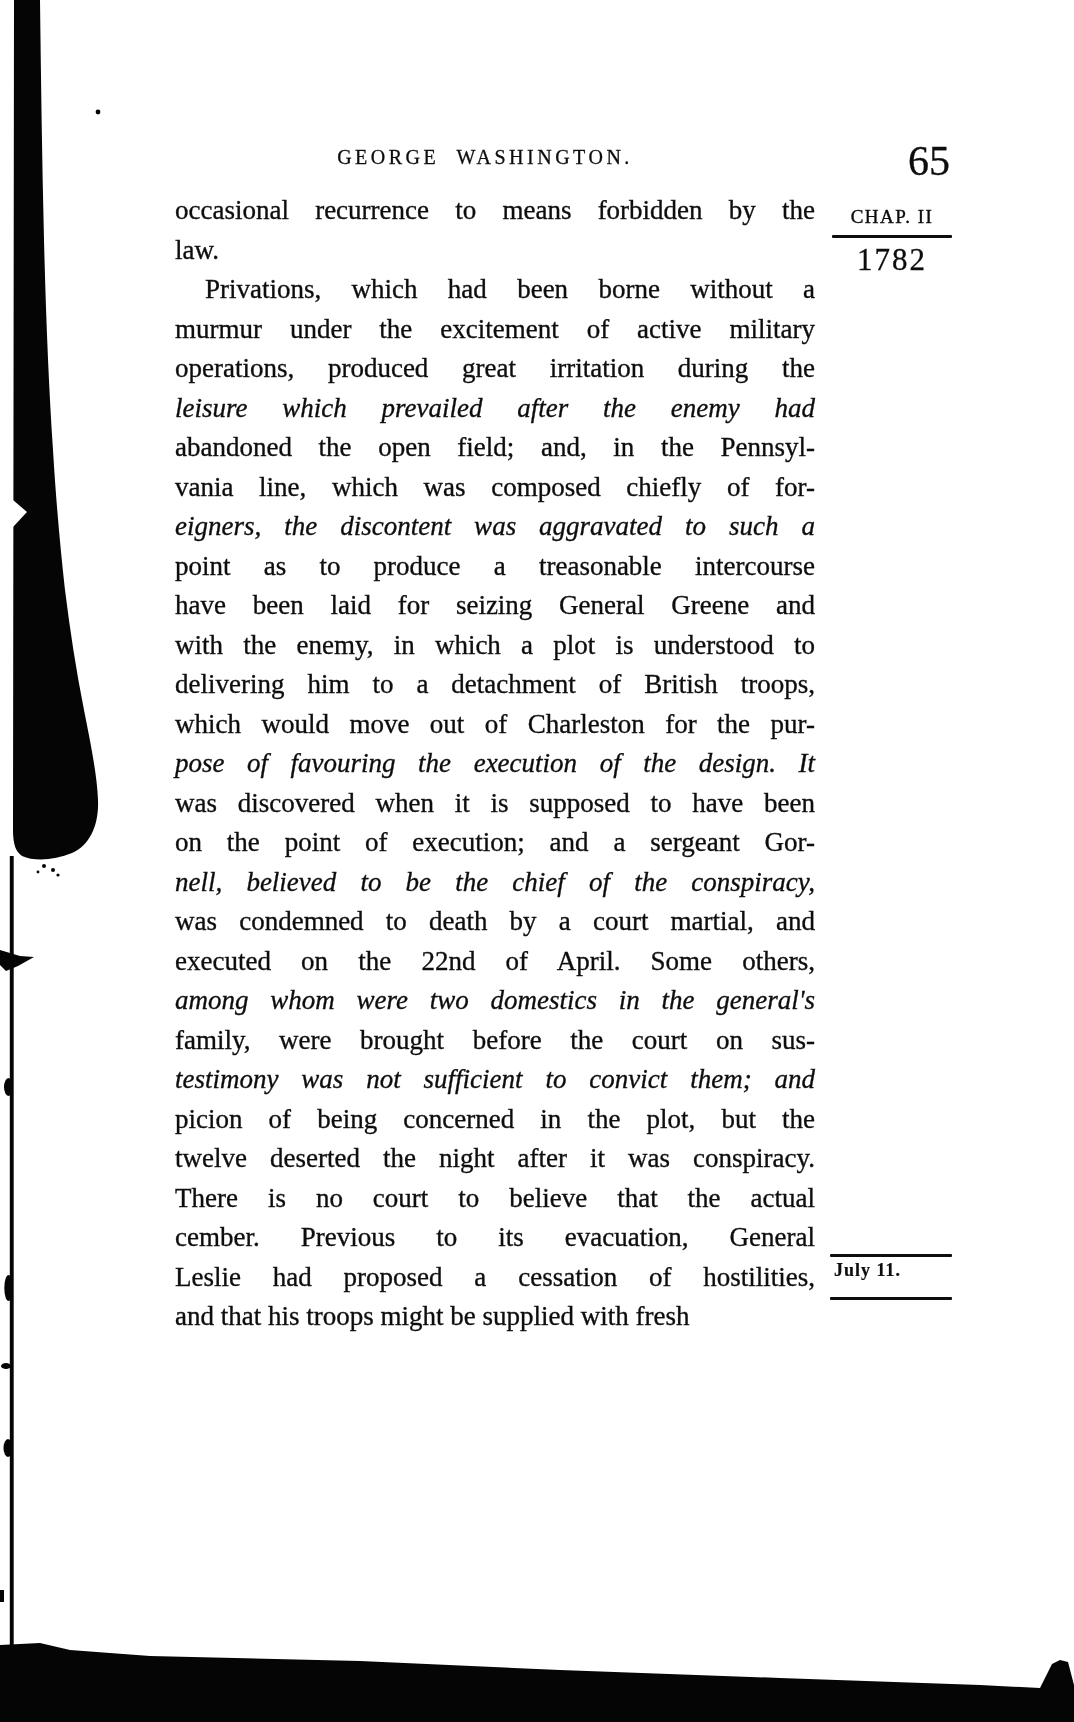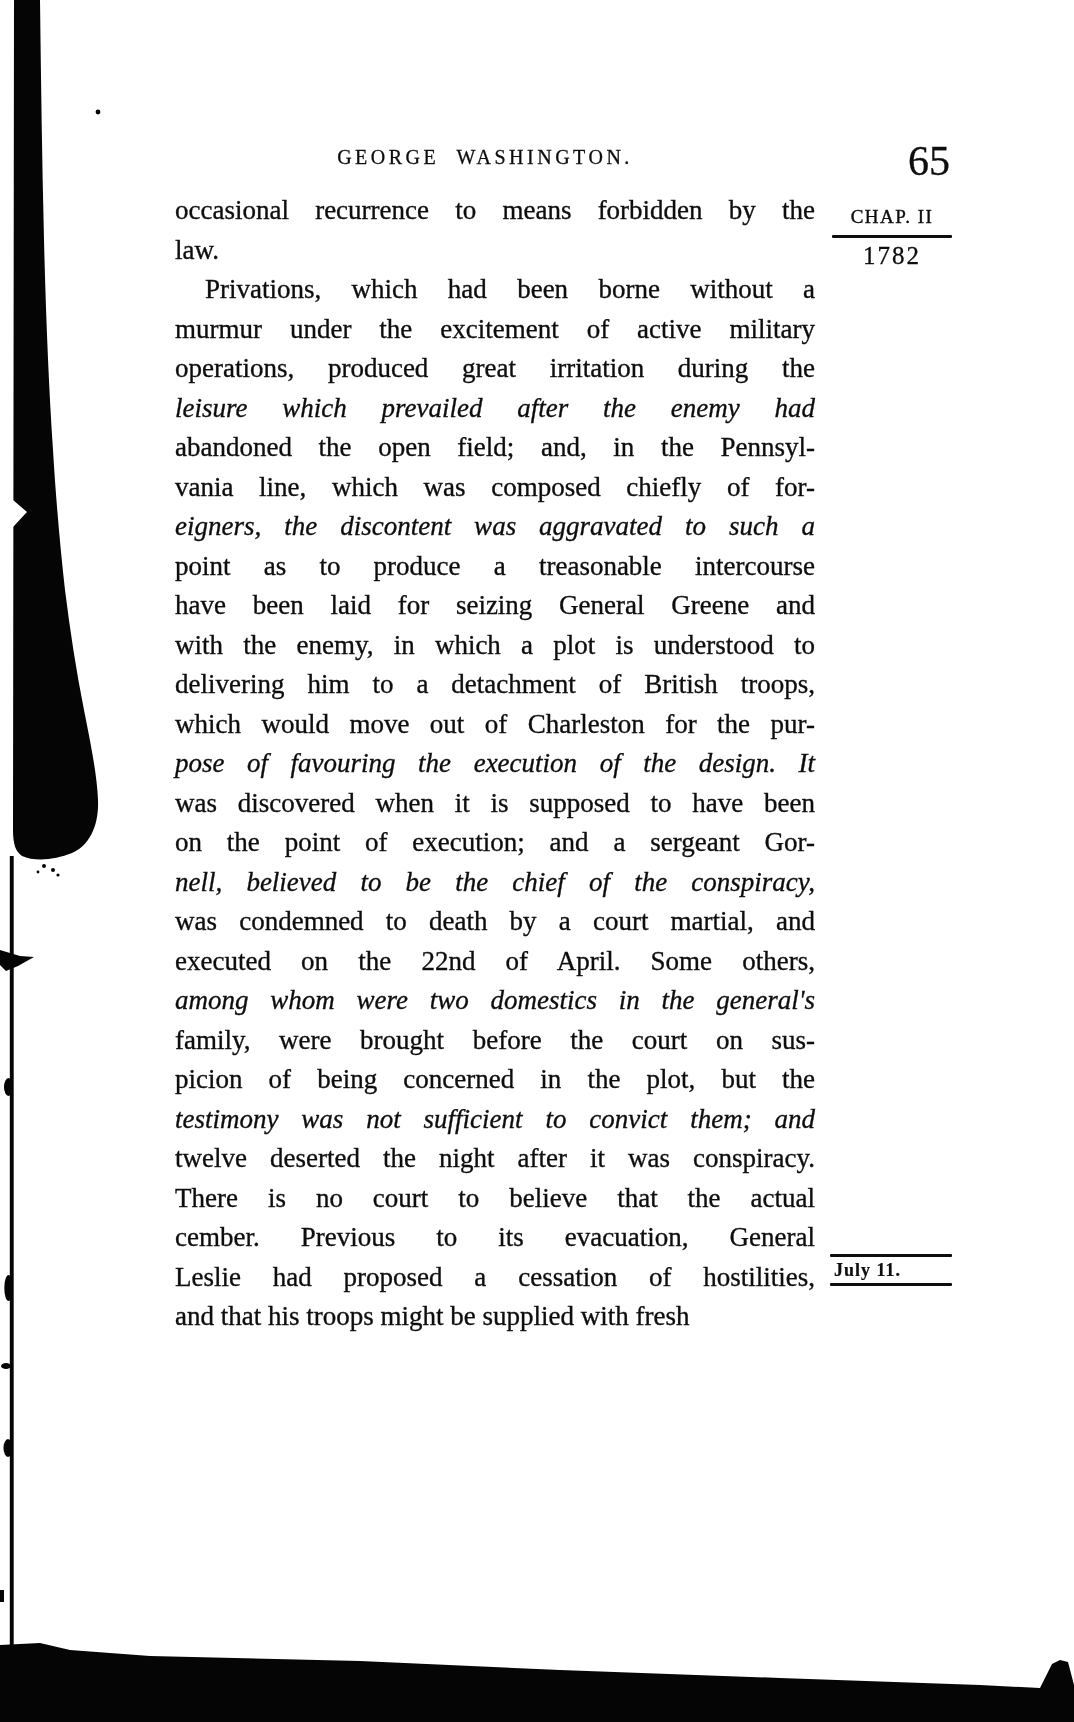--- a/index.html
+++ b/index.html
@@ -17,26 +17,26 @@
   }
   .page-number{
     position:absolute;left:908px;top:138px;
     font-size:42px;line-height:46px;-webkit-text-stroke:0.3px #111;
   }
   .chapter-note{
     position:absolute;left:832px;top:206px;width:120px;text-align:center;
   }
   .chapter-label{font-size:19px;letter-spacing:1.5px;-webkit-text-stroke:0.4px #111;}
   .chapter-rule{margin-top:7px;height:3px;background:#0d0d0d;border-radius:1px;}
-  .chapter-year{font-size:25px;letter-spacing:2px;margin-top:4px;-webkit-text-stroke:0.3px #111;}
+  .chapter-year{font-size:31px;letter-spacing:2px;margin-top:4px;-webkit-text-stroke:0.3px #111;}
   .date-note{
     position:absolute;left:830px;top:1254px;width:122px;
   }
   .date-rule{height:3px;background:#0d0d0d;border-radius:1px;}
-  .date-label{font-size:18px;font-weight:bold;letter-spacing:1px;padding:3px 0 2px 4px;-webkit-text-stroke:0.2px #111;}
+  .date-label{font-size:18px;font-weight:bold;letter-spacing:1px;padding:3px 0 16px 4px;-webkit-text-stroke:0.2px #111;}
   .body-text{
     position:absolute;left:175px;top:191px;width:640px;
     font-size:27px;line-height:39.5px;
     -webkit-text-stroke:0.35px #151515;
   }
   .tline{
     text-align:justify;text-align-last:justify;
     white-space:normal;height:39.5px;overflow:visible;
   }
   .tline.end{text-align-last:left;}
@@ -106,22 +106,22 @@
     <div class="tline">delivering him to a detachment of British troops,</div>
     <div class="tline">which would move out of Charleston for the pur-</div>
     <div class="tline italic">pose of favouring the execution of the design.  It</div>
     <div class="tline">was discovered when it is supposed to have been</div>
     <div class="tline">on the point of execution; and a sergeant Gor-</div>
     <div class="tline italic">nell, believed to be the chief of the conspiracy,</div>
     <div class="tline">was condemned to death by a court martial, and</div>
     <div class="tline">executed on the 22nd of April.  Some others,</div>
     <div class="tline italic">among whom were two domestics in the general's</div>
     <div class="tline">family, were brought before the court on sus-</div>
+    <div class="tline italic">testimony was not sufficient to convict them; and</div>
     <div class="tline">picion of being concerned in the plot, but the</div>
-    <div class="tline italic">testimony was not sufficient to convict them; and</div>
     <div class="tline">twelve deserted the night after it was conspiracy.</div>
     <div class="tline">There is no court to believe that the actual</div>
     <div class="tline">cember.  Previous to its evacuation, General</div>
     <div class="tline">Leslie had proposed a cessation of hostilities,</div>
     <div class="tline end">and that his troops might be supplied with fresh</div>
   </div>
 
 <div class="date-note">
   <div class="date-rule"></div>
   <div class="date-label">July 11.</div>

